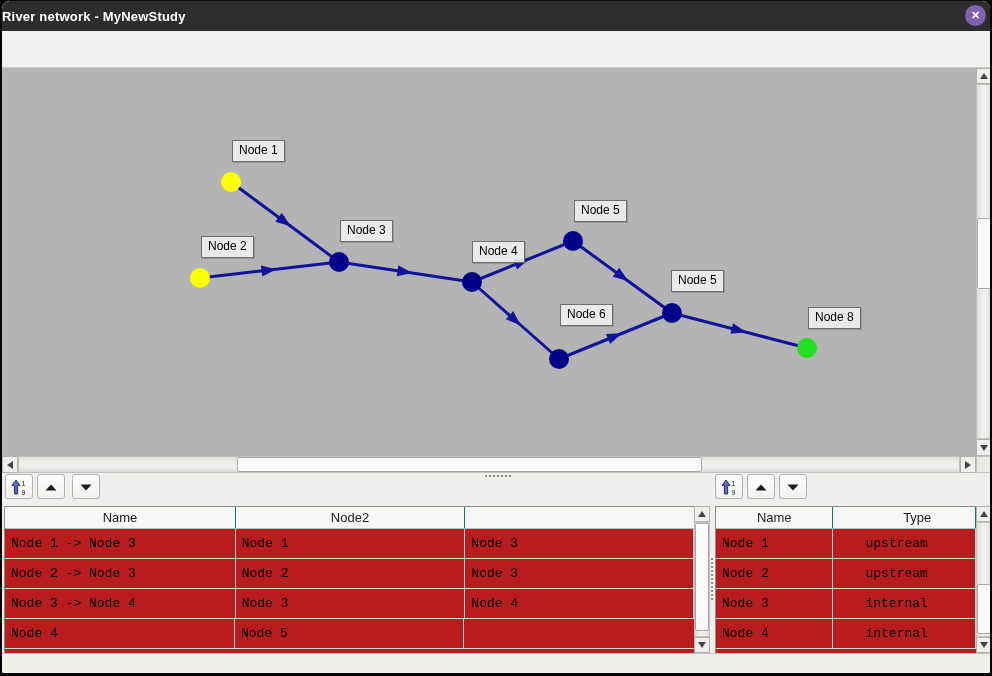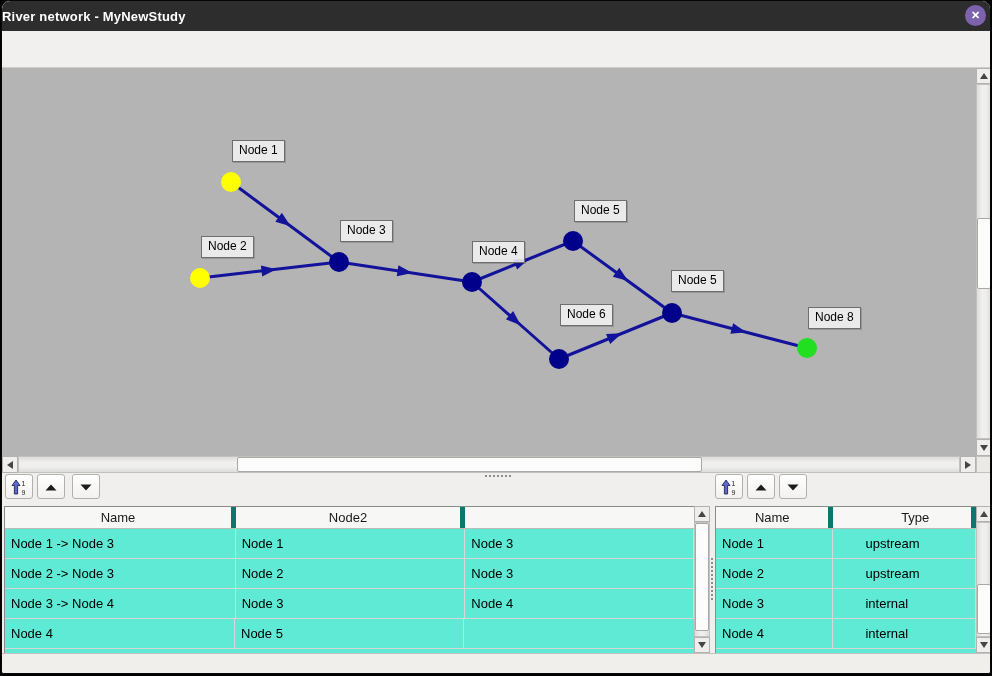--- a/index.html
+++ b/index.html
@@ -70,24 +70,24 @@
   .tool-btn {
     position: absolute; top: 473px; width: 28px; height: 25px;
     background: linear-gradient(#ffffff,#f2f1ef); border: 1px solid #b1b0ad; border-radius: 3px;
     display: flex; align-items: center; justify-content: center;
   }
   
   .table { position: absolute; top: 505px; background: #fff; border: 1px solid #8c8b88; border-right: none; }
   .thead { display: flex; height: 22px; background: #f7f7f6; border-bottom: 1px solid #bcbbb8; }
   .th {
     font-size: 13px; color: #1a1a1a; display: flex; align-items: center; justify-content: center;
-    border-right: 5px solid #0f766e; height: 100%;
+    border-right: 1px solid #0f766e; height: 100%;
   }
   .tbody { overflow: hidden; }
-  .tr { display: flex; height: 30px; border-bottom: 1px solid #d8d7d4; background: #5eead4; }
+  .tr { display: flex; height: 30px; border-bottom: 1px solid #d8d7d4; background: #b91c1c; font-family: Liberation Mono, monospace; }
   .td {
     font-size: 13px; color: #000; display: flex; align-items: center;
     padding-left: 6px; border-right: 1px solid #d8d7d4; height: 100%;
   }
   #links-table  { left: 2px;   width: 690px; height: 147px; }
   #links-table  .c0 { width: 231px; } #links-table .c1 { width: 230px; } #links-table .c2 { width: 229px; }
   #nodes-table  { left: 713px; width: 261px; height: 147px; }
   #nodes-table  .c0 { width: 131px; } #nodes-table .c1 { width: 130px; margin-left: 26px; }
   .table-vscroll { position: absolute; top: 505px; width: 16px; height: 147px; }
   

